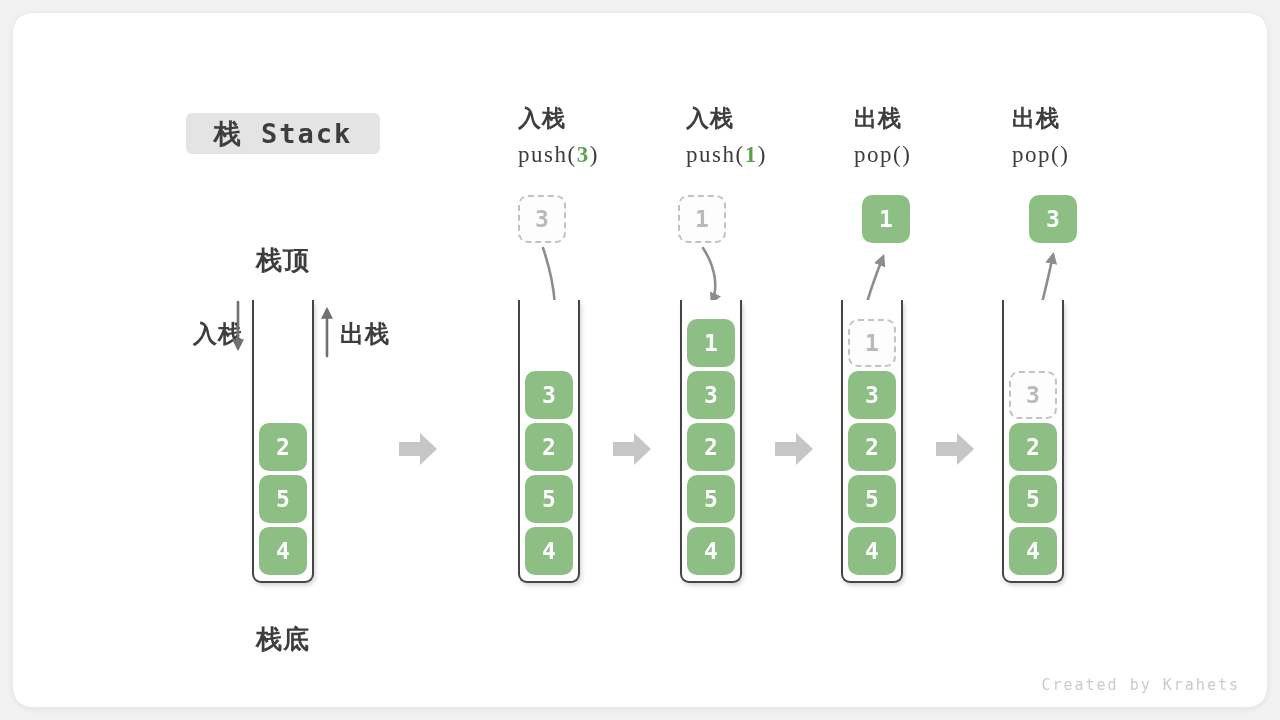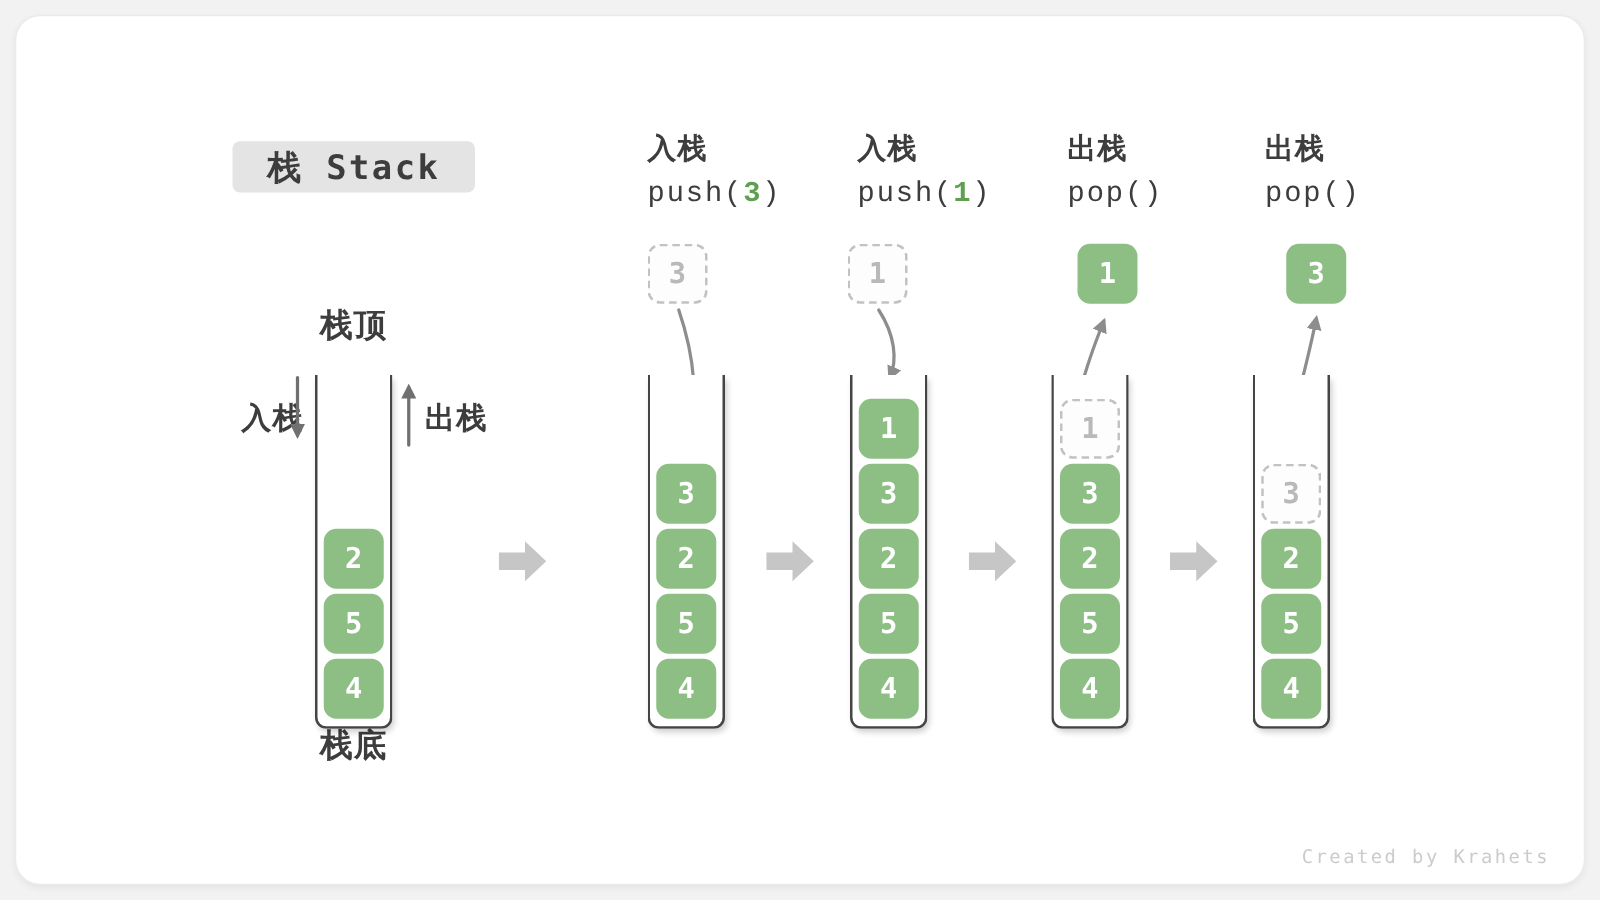--- a/index.html
+++ b/index.html
@@ -56,21 +56,21 @@
   .floatbox.ghost{
     background:#fdfdfd;border:2px dashed var(--ghost-border,#c2c2c2);
     color:var(--ghost-text,#b9b9b9);
   }
   .opblock{position:absolute;top:103px;white-space:nowrap;}
   .opblock .l1{
     font-weight:700;font-size:23px;color:var(--text-dark,#3d3d3d);
     letter-spacing:1px;line-height:30px;
   }
   .opblock .l2{
-    font-family:Liberation Mono, monospace;font-size:23px;
+    font-family:Liberation Serif, serif;font-size:23px;
     color:var(--text-dark,#3d3d3d);letter-spacing:1.5px;margin-top:7px;line-height:30px;
   }
   .opblock .arg{color:var(--arg-green,#5ea050);font-weight:700;}
 
   .bigarrow{position:absolute;top:431px;width:40px;height:36px;}
   .bigarrow polygon{fill:var(--big-arrow,#c6c6c6);}
 
   #overlay{position:absolute;left:0;top:0;pointer-events:none;}
   .curve{fill:none;stroke:var(--curve-arrow,#8d8d8d);stroke-width:2.6;stroke-linecap:round;}
   .sidearrow{fill:none;stroke:var(--side-arrow,#707070);stroke-width:2.6;stroke-linecap:round;}
@@ -84,21 +84,21 @@
 </head>
 <body>
 
 <div id="card"></div>
 
 <div id="stage">
 
   <div class="title-box">栈 Stack</div>
 
   <div class="anno" style="left:256px;top:243px;">栈顶</div>
-  <div class="anno" style="left:256px;top:579px;">栈底</div>
+  <div class="anno" style="left:256px;top:622px;">栈底</div>
   <div class="anno small" style="left:193px;top:318px;">入栈</div>
   <div class="anno small" style="left:340px;top:318px;">出栈</div>
 
   <svg id="overlay" width="1280" height="720" viewBox="0 0 1280 720">
     <defs>
       <marker id="ah-gray" markerWidth="4.6" markerHeight="4.6" refX="3.4" refY="2.3" orient="auto">
         <polygon points="0,0 4.6,2.3 0,4.6" fill="#8d8d8d"></polygon>
       </marker>
       <marker id="ah-dark" markerWidth="4.6" markerHeight="4.6" refX="3.4" refY="2.3" orient="auto">
         <polygon points="0,0 4.6,2.3 0,4.6" fill="#707070"></polygon>

